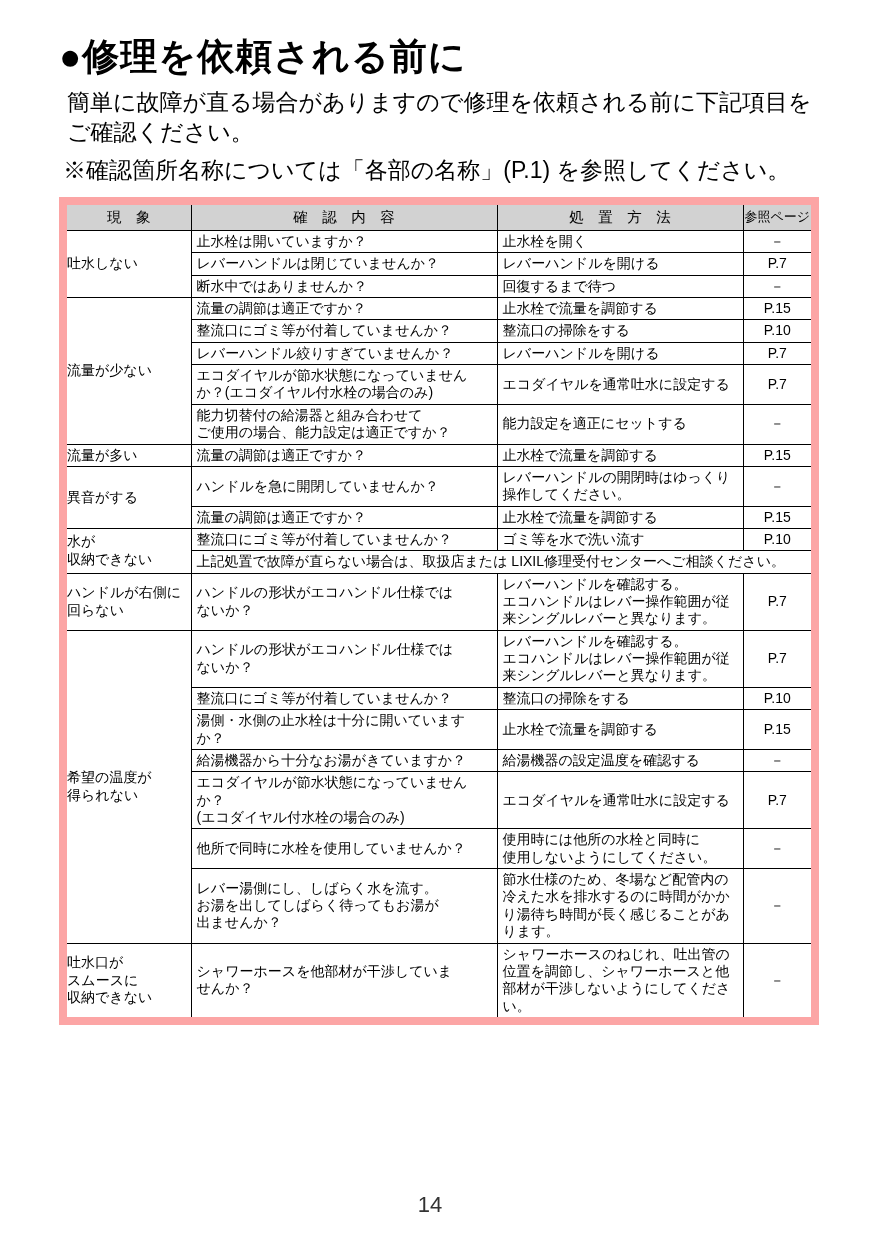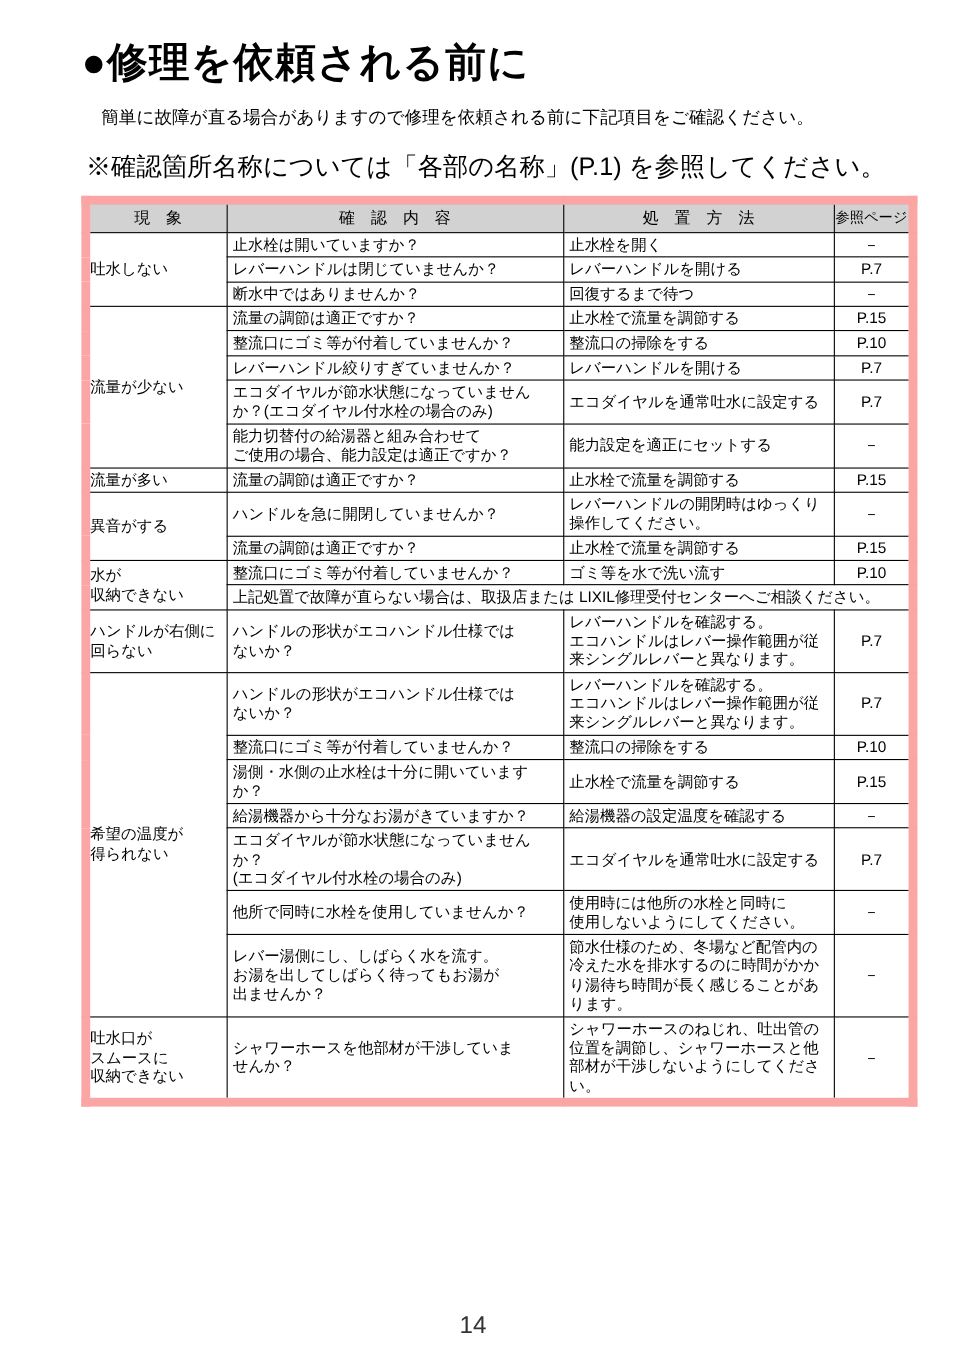--- a/index.html
+++ b/index.html
@@ -2,26 +2,26 @@
 <html><head>
 <meta charset="utf-8">
 <style>
   html,body { margin:0; padding:0; }
   body {
     width:877px; height:1240px;
     background:#ffffff; color:#000;
     font-family:"Liberation Sans", sans-serif;
     position:relative; overflow:hidden;
   }
-  .content { position:absolute; left:74px; top:34px; width:762px; }
+  .content { position:absolute; left:59px; top:34px; width:762px; }
   .page-title {
     font-size:37px; font-weight:700; line-height:1.25;
     margin:0 0 4px 0; letter-spacing:1px; white-space:nowrap;
   }
-  .intro { font-size:16px; line-height:1.3; margin:18px; }
+  .intro { font-size:23px; line-height:1.3; margin:8px; }
   .note  { font-size:23px; line-height:1.3; margin:2px 0 11px 4px; }
   table.trouble {
     border-collapse:collapse; border:8px solid #fca5a5;
     table-layout:fixed; width:752px;
   }
   .trouble th, .trouble td { border:1px solid #000; }
   .trouble th {
     background:#d2d2d2; font-weight:400; font-size:14.5px;
     text-align:center; padding:3px 0; white-space:nowrap;
   }

